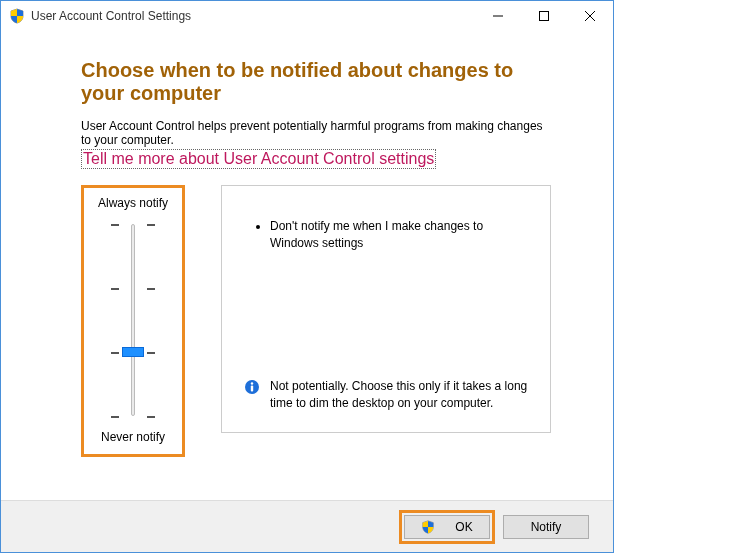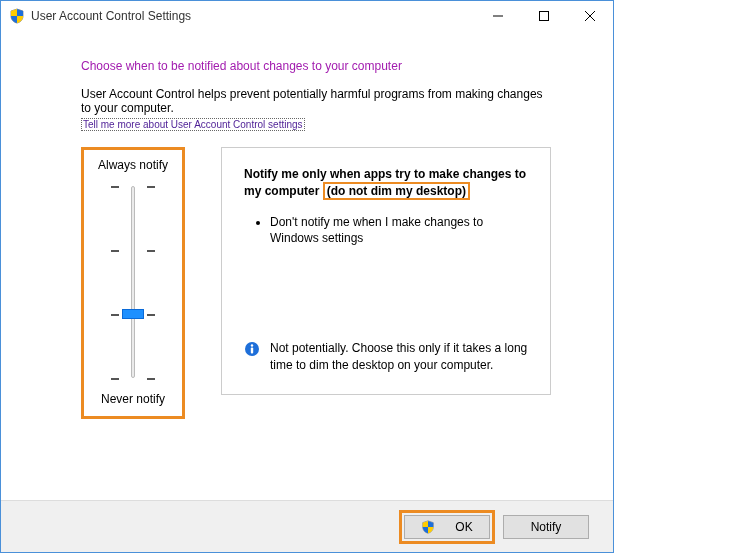--- a/index.html
+++ b/index.html
@@ -48,34 +48,34 @@
     justify-content: center;
     color: #000;
   }
   .win-btn svg { width: 10px; height: 10px; }
   .content {
     flex: 1;
     padding: 28px 62px 0 80px;
     position: relative;
   }
   .heading {
-    color: #a21caf;
-    font-size: 12px;
-    font-weight: 400;
+    color: #a16207;
+    font-size: 20px;
+    font-weight: 700;
     margin-bottom: 14px;
   }
   .intro {
     font-size: 12px;
     color: #000;
     margin-bottom: 2px;
   }
   .link {
-    color: #4c1d95;
+    color: #be185d;
     text-decoration: none;
-    font-size: 10px;
+    font-size: 16px;
     border: 1px dotted #666;
     display: inline-block;
     padding: 0 1px;
   }
   .body-row {
     display: flex;
     margin-top: 16px;
     align-items: flex-start;
   }
   .slider-col {
@@ -259,23 +259,20 @@
           <div class="tick left t3"></div>
             <div class="tick right t3"></div>
           <div class="tick left t4"></div>
             <div class="tick right t4"></div>
           <div class="thumb"></div>
         </div>
         <div class="slider-label-bottom">Never notify</div>
       </div>
 
       <div class="desc-col">
-        <div class="desc-title">
-          <span>Notify me only when apps try to make changes to my computer </span><span class="highlight-box">(do not dim my desktop)</span>
-        </div>
         <ul class="bullet-list">
           <li>Don't notify me when I make changes to Windows settings</li>
         </ul>
         <div class="warning-row">
           <span class="warning-icon">
             <svg viewBox="0 0 16 16" width="16" height="16">
               <circle cx="8" cy="8" r="7" fill="#1e6fd9"></circle>
               <circle cx="8" cy="4.5" r="1.2" fill="#fff"></circle>
               <rect x="6.8" y="6.5" width="2.4" height="6" rx="1" fill="#fff"></rect>
             </svg>

